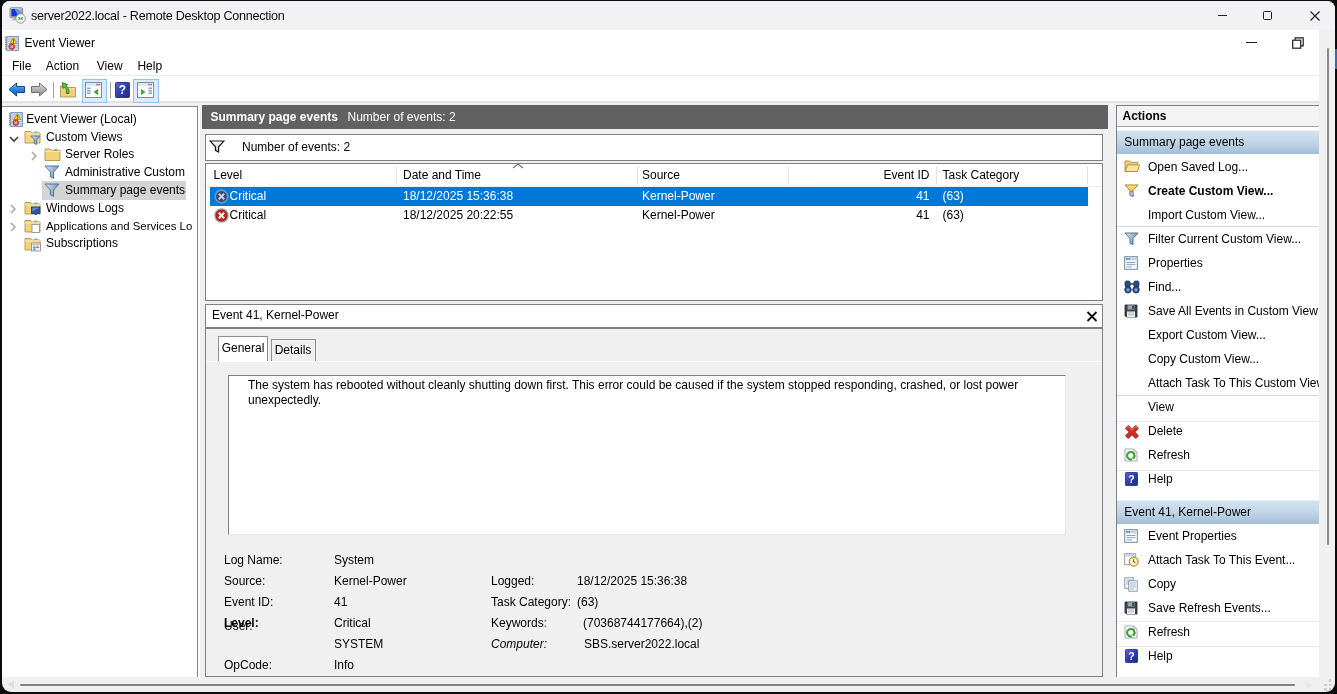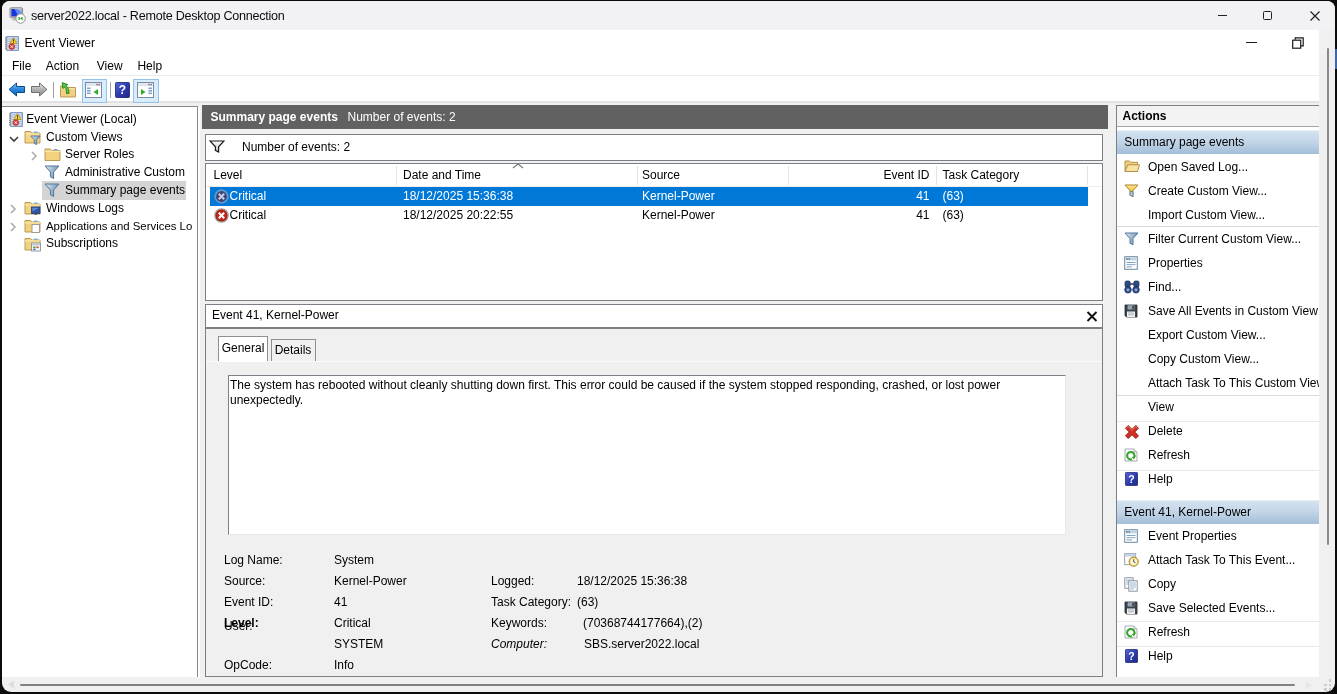--- a/index.html
+++ b/index.html
@@ -344,21 +344,21 @@
    <div class="ab" style="left:0;top:21.5px;width:896px;height:2px;background:#7f7f7f;"></div>
 
    <div class="ab" style="left:64.5px;top:33.5px;width:43px;height:22.5px;background:#f0f0f0;border:1px solid #8f8f8f;border-bottom:none;"></div>
    <div class="ab" style="left:12px;top:31px;width:48px;height:25px;background:#fff;border:1px solid #8f8f8f;border-bottom:none;"></div>
    <div class="ab" style="left:0;top:56px;width:12.5px;height:1.2px;background:#fbfbfb;"></div>
    <div class="ab" style="left:60px;top:56px;width:836px;height:1.2px;background:#fbfbfb;"></div>
    <div class="ab" style="left:12px;top:31px;width:50px;height:25px;line-height:25px;text-align:center;">General</div>
    <div class="ab" style="left:65px;top:33.5px;width:44px;height:22.5px;line-height:22.5px;text-align:center;">Details</div>
 
    <div class="ab" style="left:22px;top:69.5px;width:836px;height:158px;background:#fff;border-top:1px solid #7c8188;border-left:1px solid #7c8188;border-right:1px solid #e8e8e8;border-bottom:1px solid #e8e8e8;"></div>
-   <div class="ab" style="left:24px;top:72.5px;width:828px;line-height:15.2px;">The system has rebooted without cleanly shutting down first. This error could be caused if the system stopped responding, crashed, or lost power unexpectedly.</div>
+   <div class="ab" style="left:42px;top:72.5px;width:828px;line-height:15.2px;">The system has rebooted without cleanly shutting down first. This error could be caused if the system stopped responding, crashed, or lost power unexpectedly.</div>
 
    <div class="ab" style="left:18px;top:246.5px;height:16px;line-height:16px;">Log Name:</div>
    <div class="ab" style="left:128px;top:246.5px;height:16px;line-height:16px;">System</div>
    <div class="ab" style="left:18px;top:267.5px;height:16px;line-height:16px;">Source:</div>
    <div class="ab" style="left:128px;top:267.5px;height:16px;line-height:16px;">Kernel-Power</div>
    <div class="ab" style="left:285px;top:267.5px;height:16px;line-height:16px;">Logged:</div>
    <div class="ab" style="left:371px;top:267.5px;height:16px;line-height:16px;">18/12/2025 15:36:38</div>
    <div class="ab" style="left:18px;top:288.5px;height:16px;line-height:16px;">Event ID:</div>
    <div class="ab" style="left:128px;top:288.5px;height:16px;line-height:16px;">41</div>
    <div class="ab" style="left:285px;top:288.5px;height:16px;line-height:16px;">Task Category:</div>
@@ -397,21 +397,21 @@
      <defs>
           <linearGradient id="funy" x1="0" y1="0" x2="0" y2="1">
        <stop offset="0" stop-color="#ffe9a0"></stop>
             <stop offset="0.45" stop-color="#f6c645"></stop>
             <stop offset="1" stop-color="#e0a62a"></stop>
           </linearGradient>
         </defs>
      <path d="M1 1 L14 1 L9 6.5 L9 12.8 L6 11.2 L6 6.5 Z" fill="url(#funy)" stroke="#a8801f" stroke-width="1"></path>
      <path d="M9 7.5 L9 12.8 L6 11.2 L6 7.5 Z" fill="#adc3d7" stroke="#5a7da0" stroke-width="0.7"></path>
    </svg>
-   <div class="ab item-txt" style="left:31px;top:75.7px;height:19px;line-height:19px;">Create Custom View...</div>
+   <div class="ab item-txt" style="left:31px;top:75.7px;height:19px;line-height:19px;font-weight:bold;">Create Custom View...</div>
    <div class="ab item-txt" style="left:31px;top:99.7px;height:19px;line-height:19px;">Import Custom View...</div>
    <svg class="ab" style="left:7px;top:126.2px;" width="15" height="14" viewBox="0 0 15 14">
      <path d="M1 1 L14 1 L9 6.5 L9 12.8 L6 11.2 L6 6.5 Z" fill="url(#fun1)" stroke="#51749b" stroke-width="1"></path>
    </svg>
    <div class="ab item-txt" style="left:31px;top:123.7px;height:19px;line-height:19px;">Filter Current Custom View...</div>
    <svg class="ab" style="left:7px;top:150.2px;" width="14" height="14" viewBox="0 0 14 14">
      <rect x="0.7" y="0.7" width="12.6" height="12.6" fill="#fff" stroke="#6e87a0" stroke-width="1"></rect>
      <rect x="1.4" y="1.4" width="11.2" height="3" fill="#c1d2e2"></rect>
      <circle cx="3" cy="2.9" r="0.8" fill="#4a6f96"></circle>
         <circle cx="5.2" cy="2.9" r="0.8" fill="#4a6f96"></circle>
@@ -508,21 +508,21 @@
    <svg class="ab" style="left:7px;top:495.2px;" width="14" height="14" viewBox="0 0 14 14">
      <path d="M1 1 L13 1 L13 13 L2.5 13 L1 11.5 Z" fill="#3a444d" stroke="#20262b" stroke-width="0.8"></path>
      <rect x="3.6" y="1.3" width="6.8" height="4.2" fill="#9aa5ae"></rect>
      <rect x="8.2" y="1.8" width="1.7" height="3.2" fill="#3a444d"></rect>
      <rect x="3" y="7.5" width="8" height="5.5" fill="#f2f2f2"></rect>
      <g stroke="#9aa5ae" stroke-width="0.8">
           <line x1="4" y1="9" x2="10" y2="9"></line>
           <line x1="4" y1="10.8" x2="10" y2="10.8"></line>
         </g>
    </svg>
-   <div class="ab item-txt" style="left:31px;top:492.7px;height:19px;line-height:19px;">Save Selected Events...</div>
+   <div class="ab item-txt" style="left:31px;top:492.7px;height:19px;line-height:19px;">Save Refresh Events...</div>
    <svg class="ab" style="left:7px;top:519.2px;" width="14" height="14" viewBox="0 0 14 14">
      <path d="M1 1 L10 1 L13 4 L13 13 L1 13 Z" fill="#fff" stroke="#9aa2a8" stroke-width="0.9"></path>
      <path d="M10 1 L10 4 L13 4" fill="#e8e8e8" stroke="#9aa2a8" stroke-width="0.8"></path>
      <path d="M10.2 9.2 a3.7 3.7 0 1 0 -2.1 2" fill="none" stroke="#35a32c" stroke-width="2.1"></path>
      <path d="M11.6 7.6 L10.2 11.4 L7.8 9.2 Z" fill="#35a32c"></path>
    </svg>
    <div class="ab item-txt" style="left:31px;top:516.7px;height:19px;line-height:19px;">Refresh</div>
    <svg class="ab" style="left:7.5px;top:543.2px;" width="13" height="14" viewBox="0 0 13 14">
      <rect x="0.4" y="0.4" width="12.2" height="13.2" rx="1" fill="url(#hlp)" stroke="#15206b" stroke-width="0.8"></rect>
      <text x="6.5" y="11" text-anchor="middle" font-family="Liberation Sans" font-size="10.5" font-weight="bold" fill="#fff">?</text>

